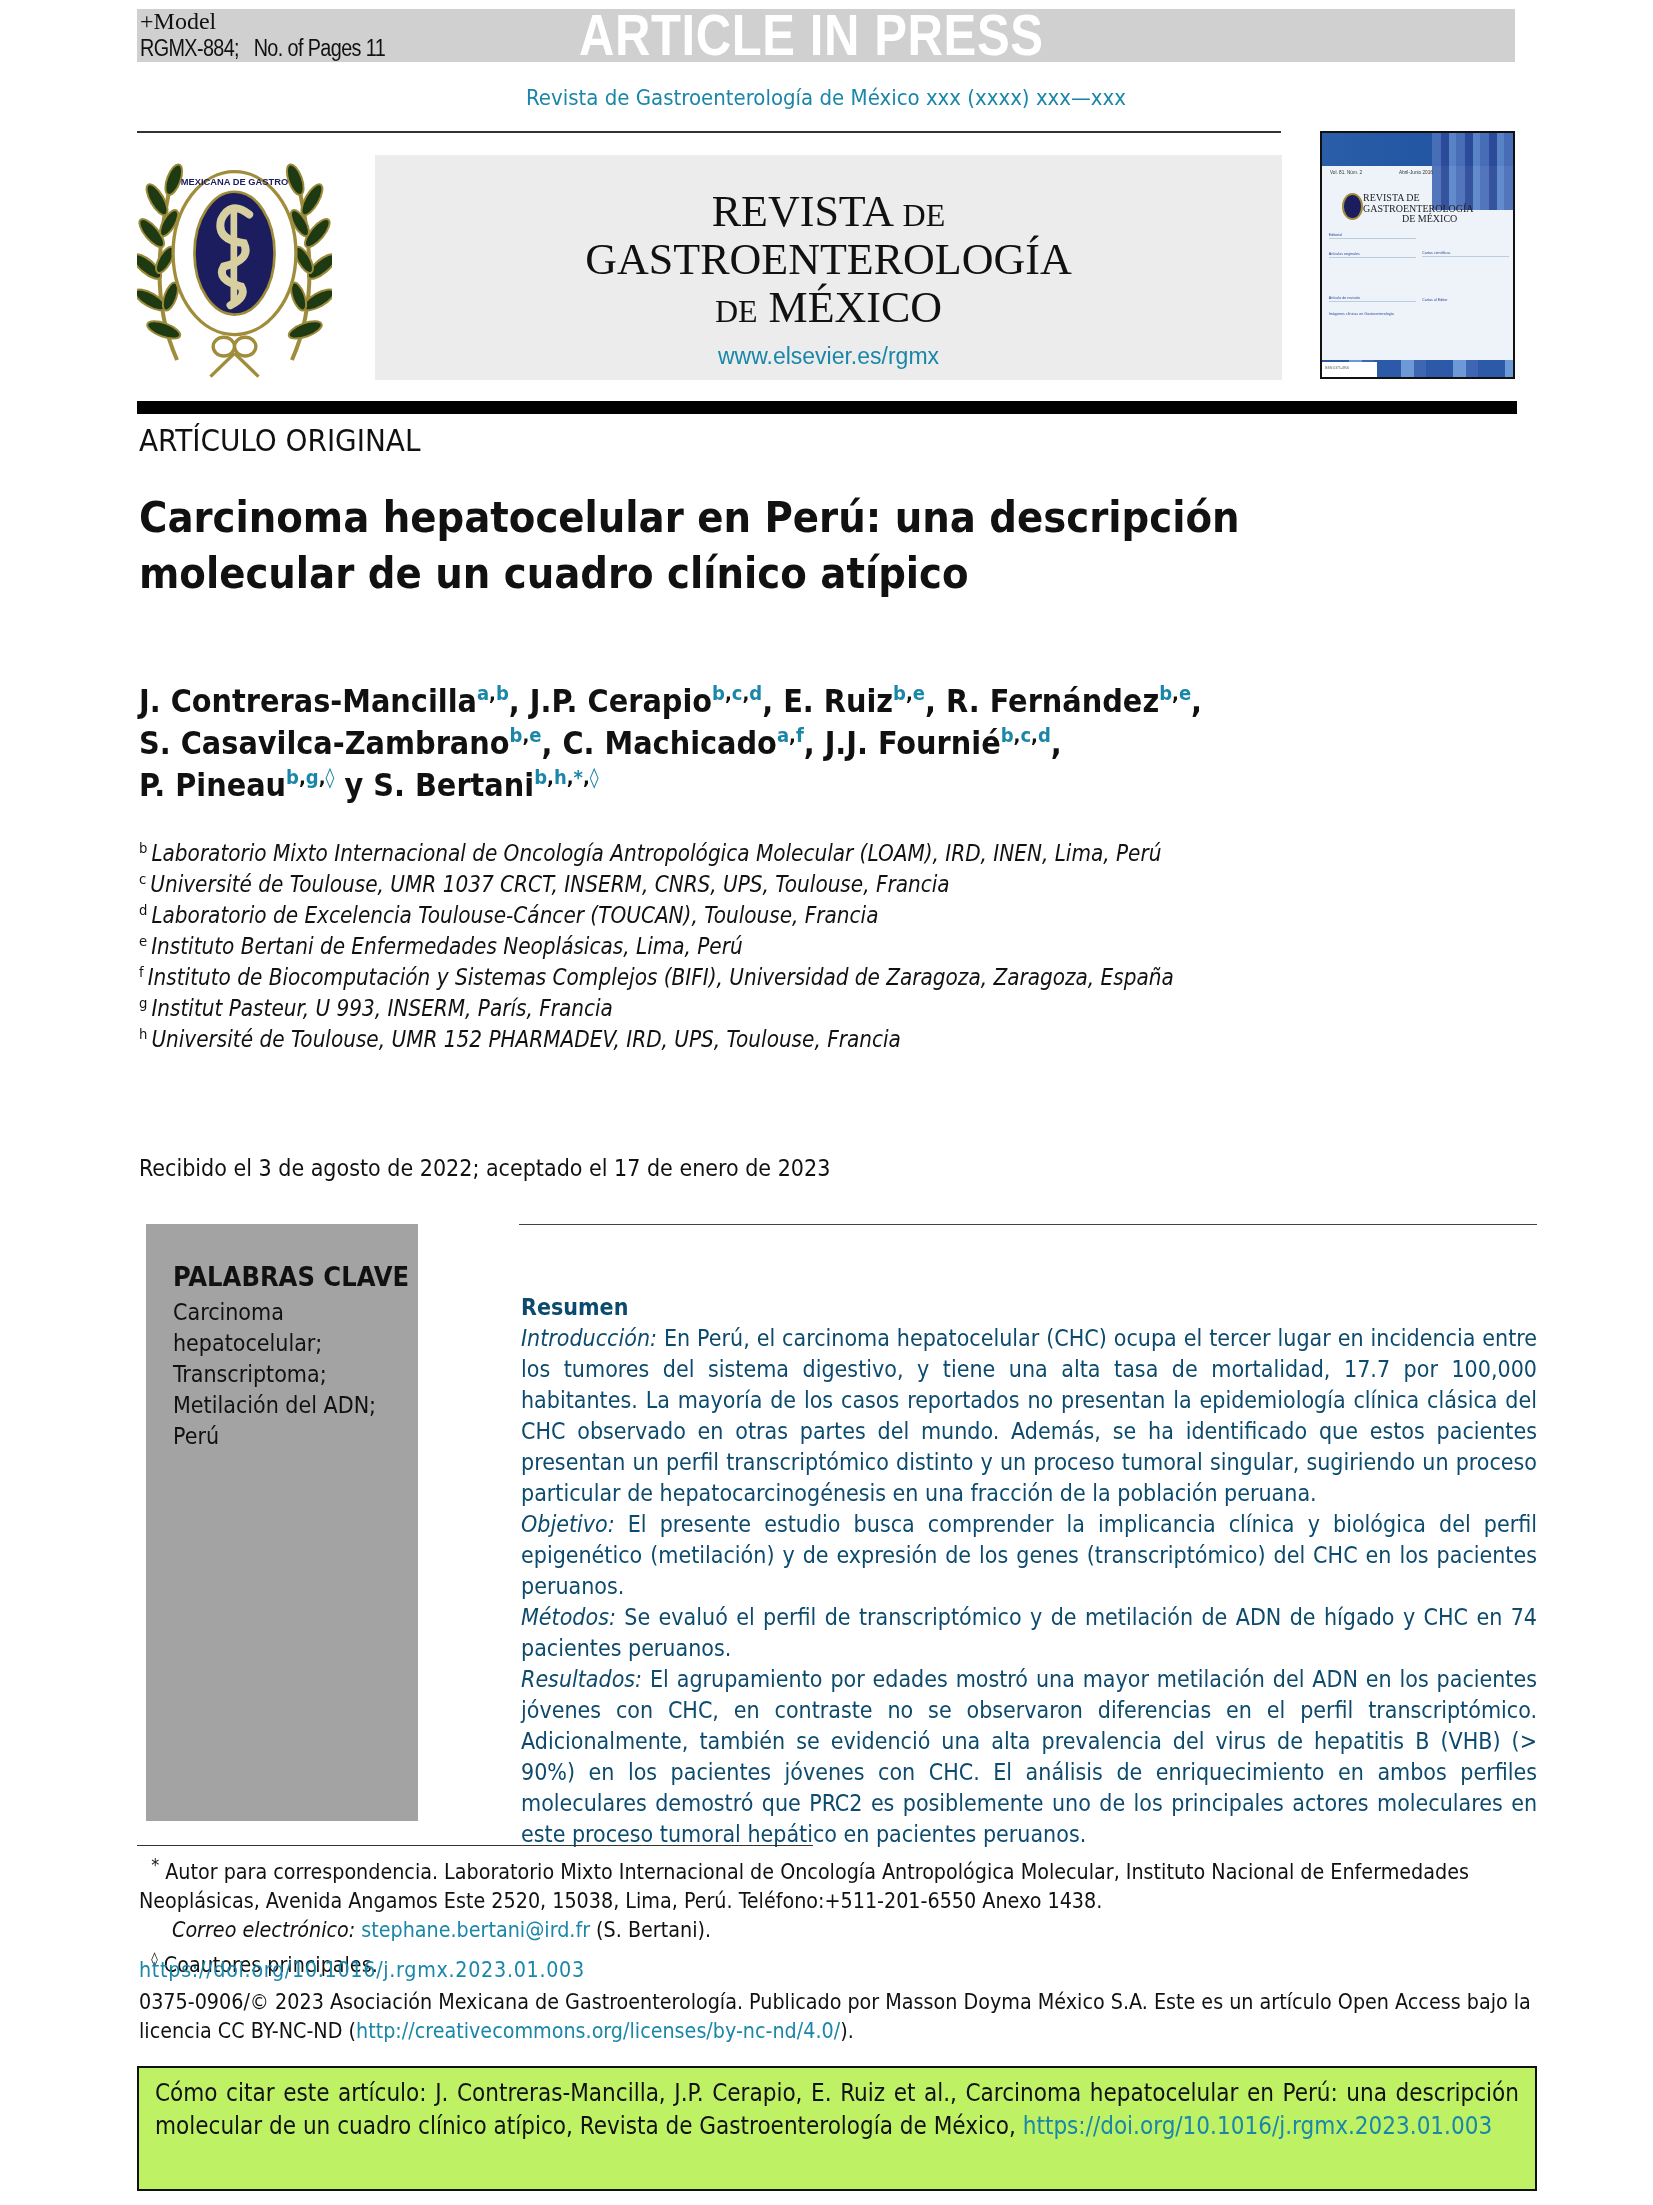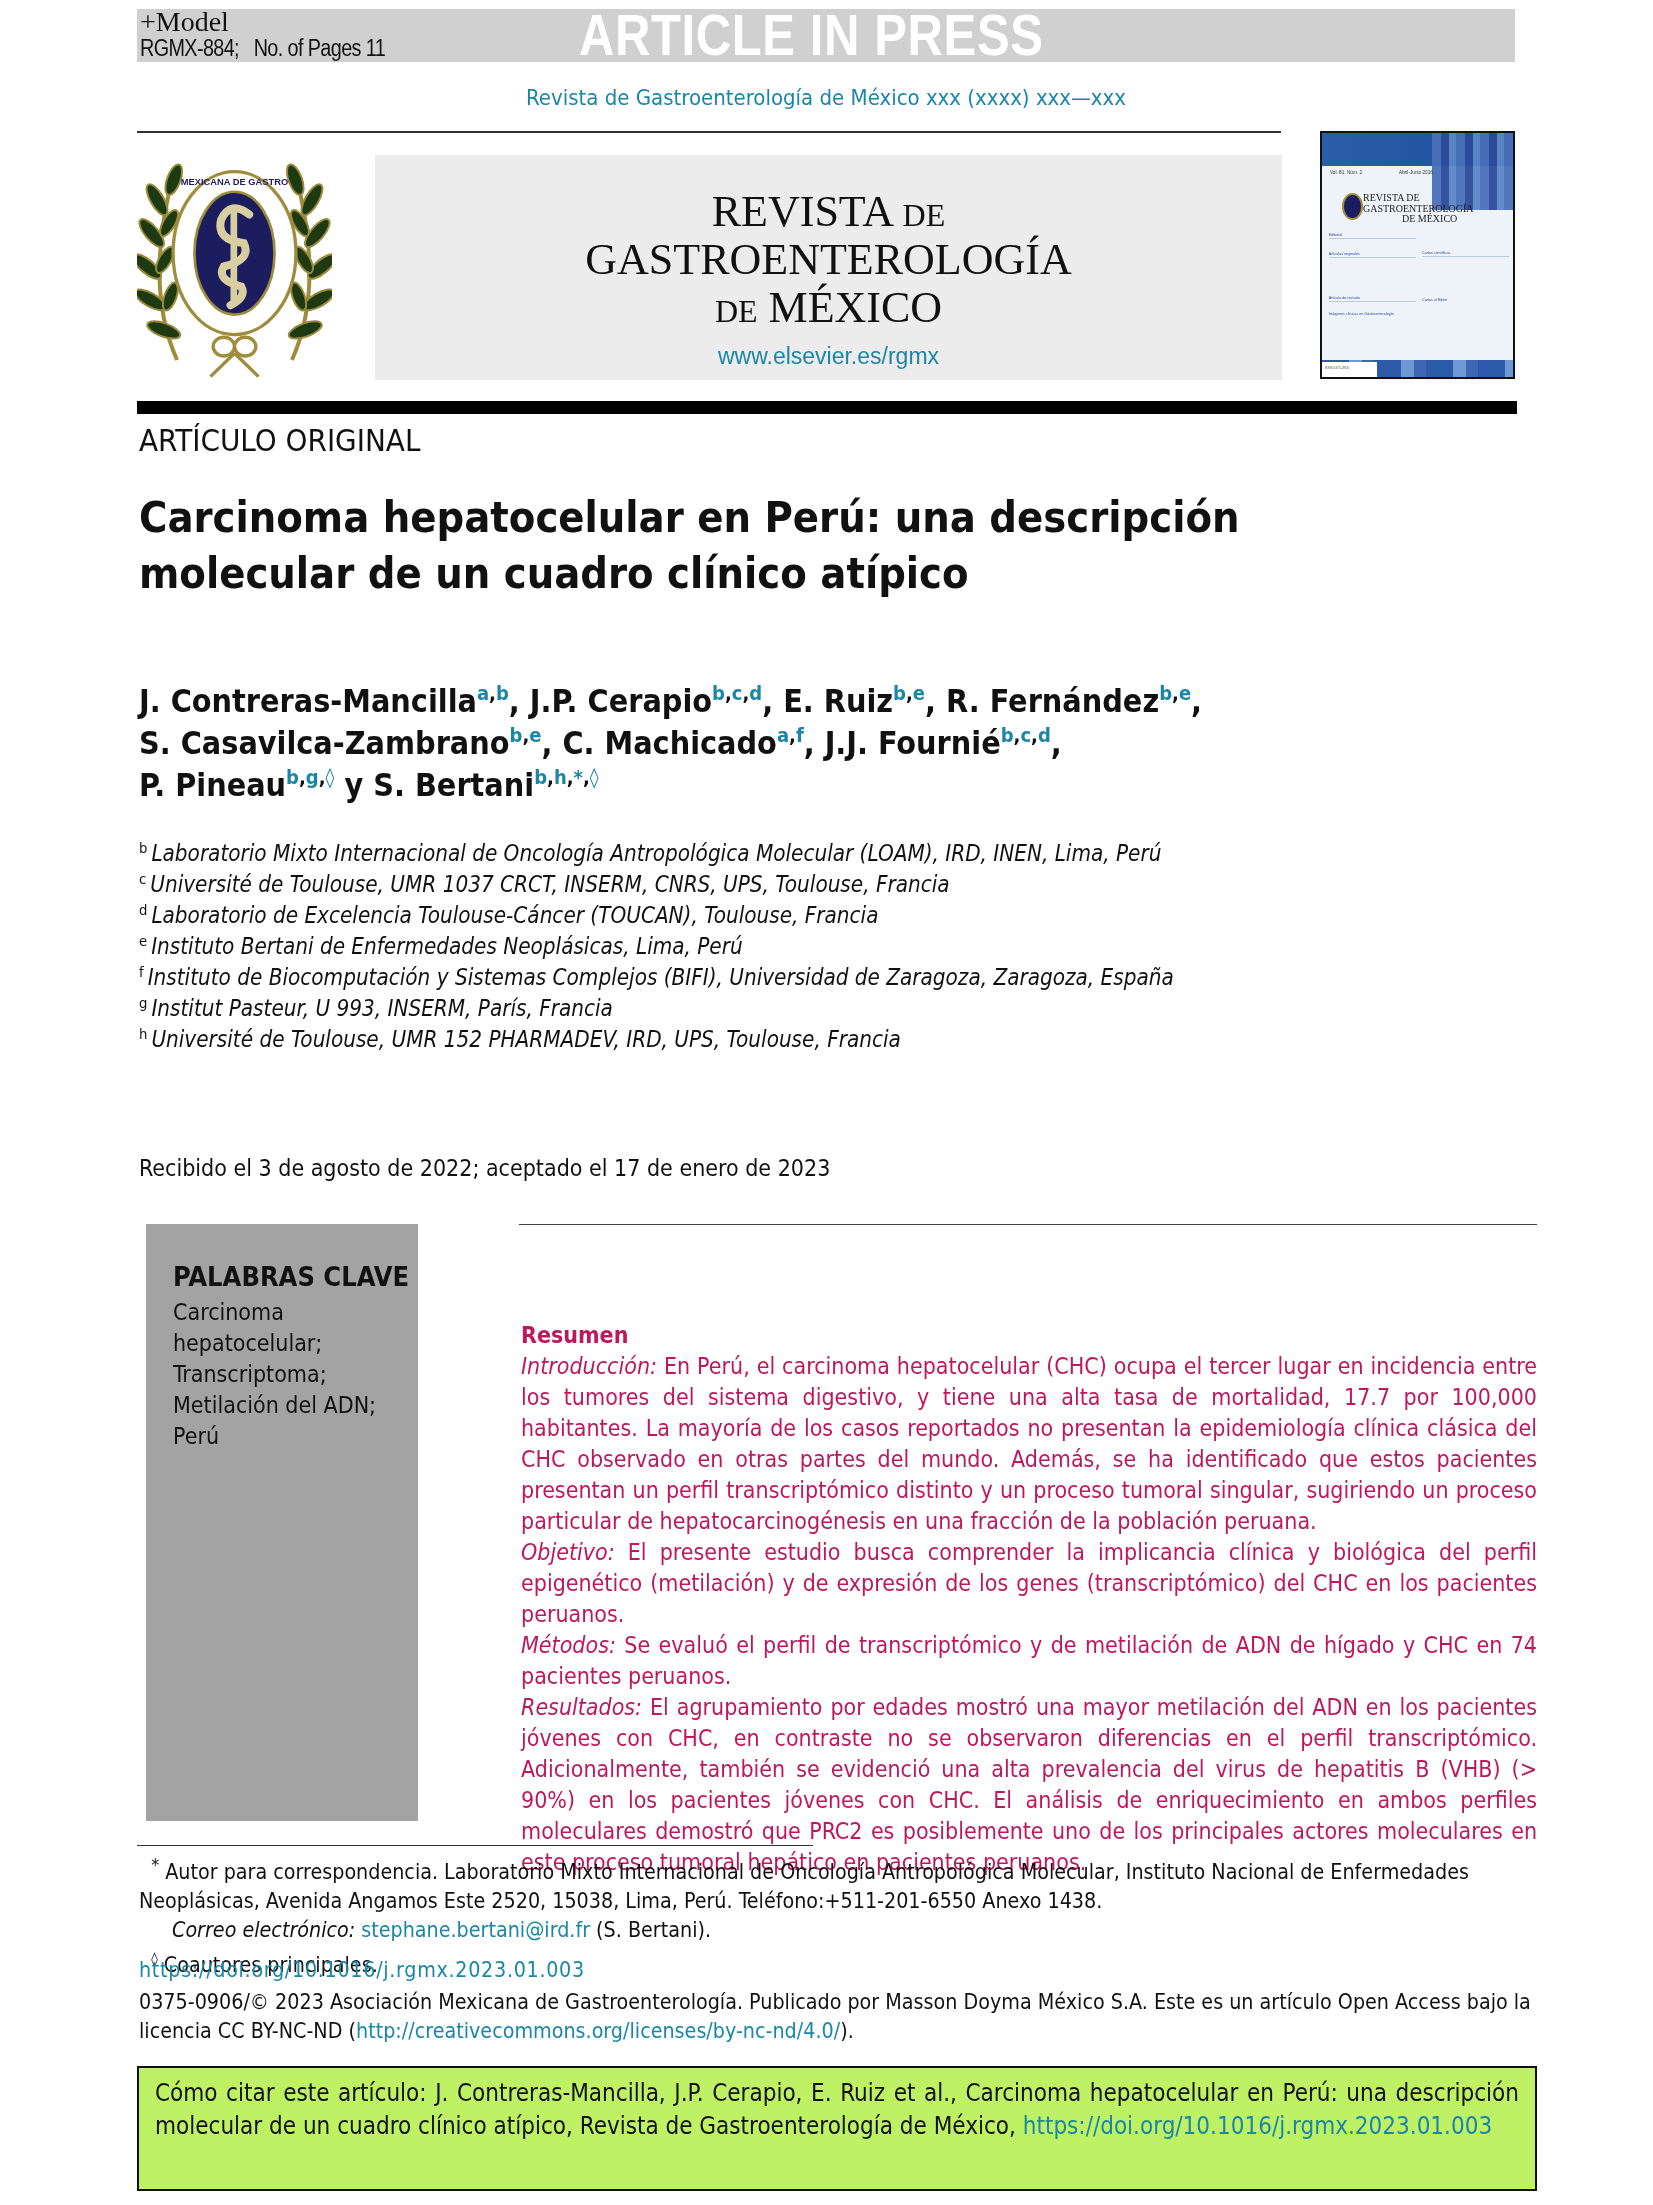--- a/index.html
+++ b/index.html
@@ -4,21 +4,21 @@
 <style>
   html, body { margin:0; padding:0; background:#ffffff; }
   body { width:1654px; height:2205px; position:relative; overflow:hidden;
          font-family:"DejaVu Sans Condensed","DejaVu Sans","Liberation Sans",sans-serif; color:#111; }
   .abs { position:absolute; }
   .teal { color:#1a86a8; }
   a.teal { text-decoration:none; }
 
   
   #press-bar { left:137px; top:9.3px; width:1378px; height:53px; background:#d0d0d0; }
-  #model-label { left:140px; top:8px; font-family:"Liberation Serif","DejaVu Serif",serif; font-size:28px; line-height:27px; color:#111; }
+  #model-label { left:140px; top:8px; font-family:"Liberation Serif","DejaVu Serif",serif; font-size:24px; line-height:27px; color:#111; }
   #ms-id { left:140px; top:35px; font-family:"Liberation Sans",sans-serif; font-size:23px; line-height:27px; letter-spacing:-0.7px; color:#111; transform:scaleX(0.86); transform-origin:left; }
   #press-title { left:579px; top:6.7px; font-family:"Liberation Sans",sans-serif; font-weight:bold; font-size:57px; line-height:57px; color:#ffffff; transform:scaleX(0.86); transform-origin:left; letter-spacing:0.7px; }
 
   #journal-line { left:137px; width:1378px; top:85px; text-align:center; font-size:22px; color:#1a86a8; }
   #top-rule { left:137px; top:131px; width:1144px; height:2px; background:#333; }
 
   
   #logo { left:137px; top:153px; width:195px; height:227px; }
   #masthead-box { left:375px; top:155px; width:907px; height:225px; background:#ececec; }
   .mast { position:absolute; left:0; width:100%; text-align:center; font-family:"Liberation Serif","DejaVu Serif",serif; color:#111; }
@@ -41,21 +41,21 @@
   #affiliations { left:139px; top:838px; width:1400px; font-size:22.3px; line-height:31px; font-style:italic; color:#111; }
   #affiliations sup { font-style:normal; font-size:14.7px; vertical-align:8px; line-height:0; margin-right:4px; }
 
   #received { left:139px; top:1155px; font-size:23px; color:#111; }
 
   #kw-box { left:137px; top:1224px; width:272px; height:597px; background:#a3a3a3;margin-left:9px; }
   #kw-head { position:absolute; left:27px; top:37px; font-size:27px; font-weight:bold; color:#111; }
   #kw-list { position:absolute; left:27px; top:73px; font-size:23px; line-height:31px; color:#111; }
 
   #abs-rule { left:519px; top:1224px; width:1018px; height:1.3px; background:#444; }
-  #abstract { left:521px; top:1320px; width:1016px; font-size:23px; line-height:31px; color:#be185d; text-align:justify; }
+  #abstract { left:521px; top:1292px; width:1016px; font-size:23px; line-height:31px; color:#0c4a6e; text-align:justify; }
   #abstract .head { font-weight:bold; font-size:23px; }
   #abstract p { margin:0; }
   #abstract i { font-style:italic; }
 
   #fn-rule { left:137px; top:1845px; width:676px; height:1.3px; background:#333; }
   #footnotes { left:139px; top:1851px; width:1400px; font-size:21.3px; line-height:29px; color:#111; }
   #footnotes p { margin:0; }
   #footnotes .ind { padding-left:33px; }
 
   #doi { left:139px; top:1957px; font-size:21.3px; color:#1a86a8; letter-spacing:0.7px; }

